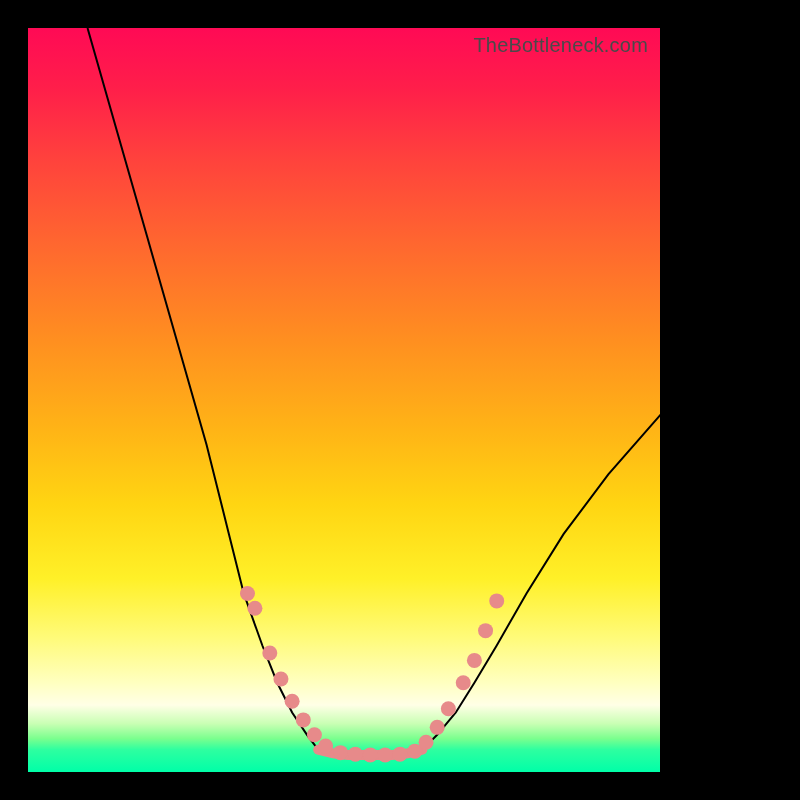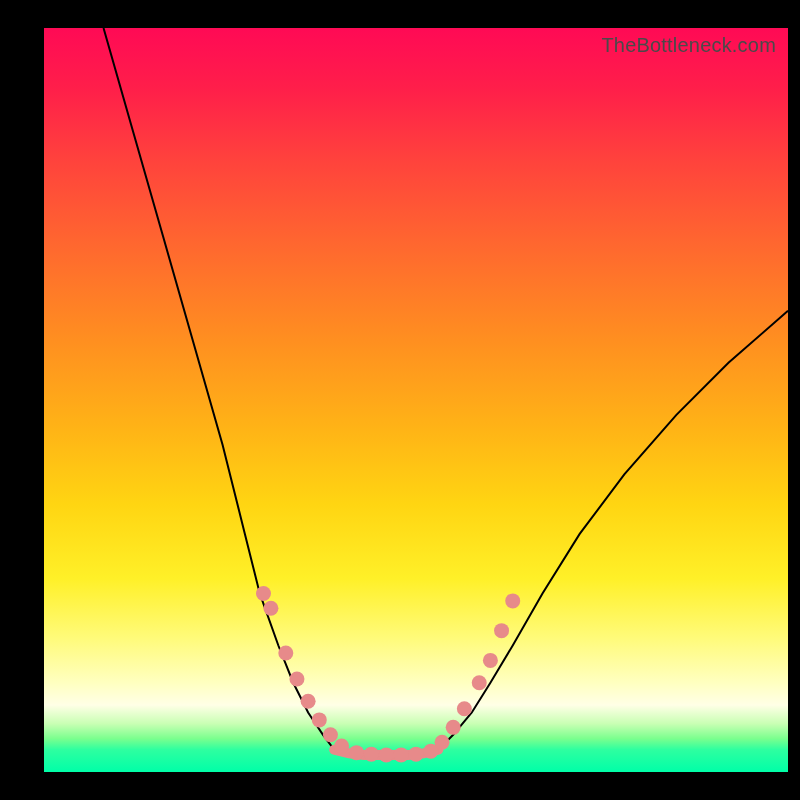--- a/index.html
+++ b/index.html
@@ -12,23 +12,23 @@
     font-family: Arial, Helvetica, sans-serif;
   }
   .frame {
     position: relative;
     width: 800px;
     height: 800px;
     background: #000;
   }
   .plot-area {
     position: absolute;
-    left: 44px;
+    left: 28px;
     top: 28px;
-    width: 744px;
+    width: 632px;
     height: 744px;
     
     background: linear-gradient(
       to bottom,
       #ff0a55 0%,
       #ff1e4a 8%,
       #ff433c 18%,
       #ff6a2e 30%,
       #ff8f20 42%,
       #ffb416 54%,

